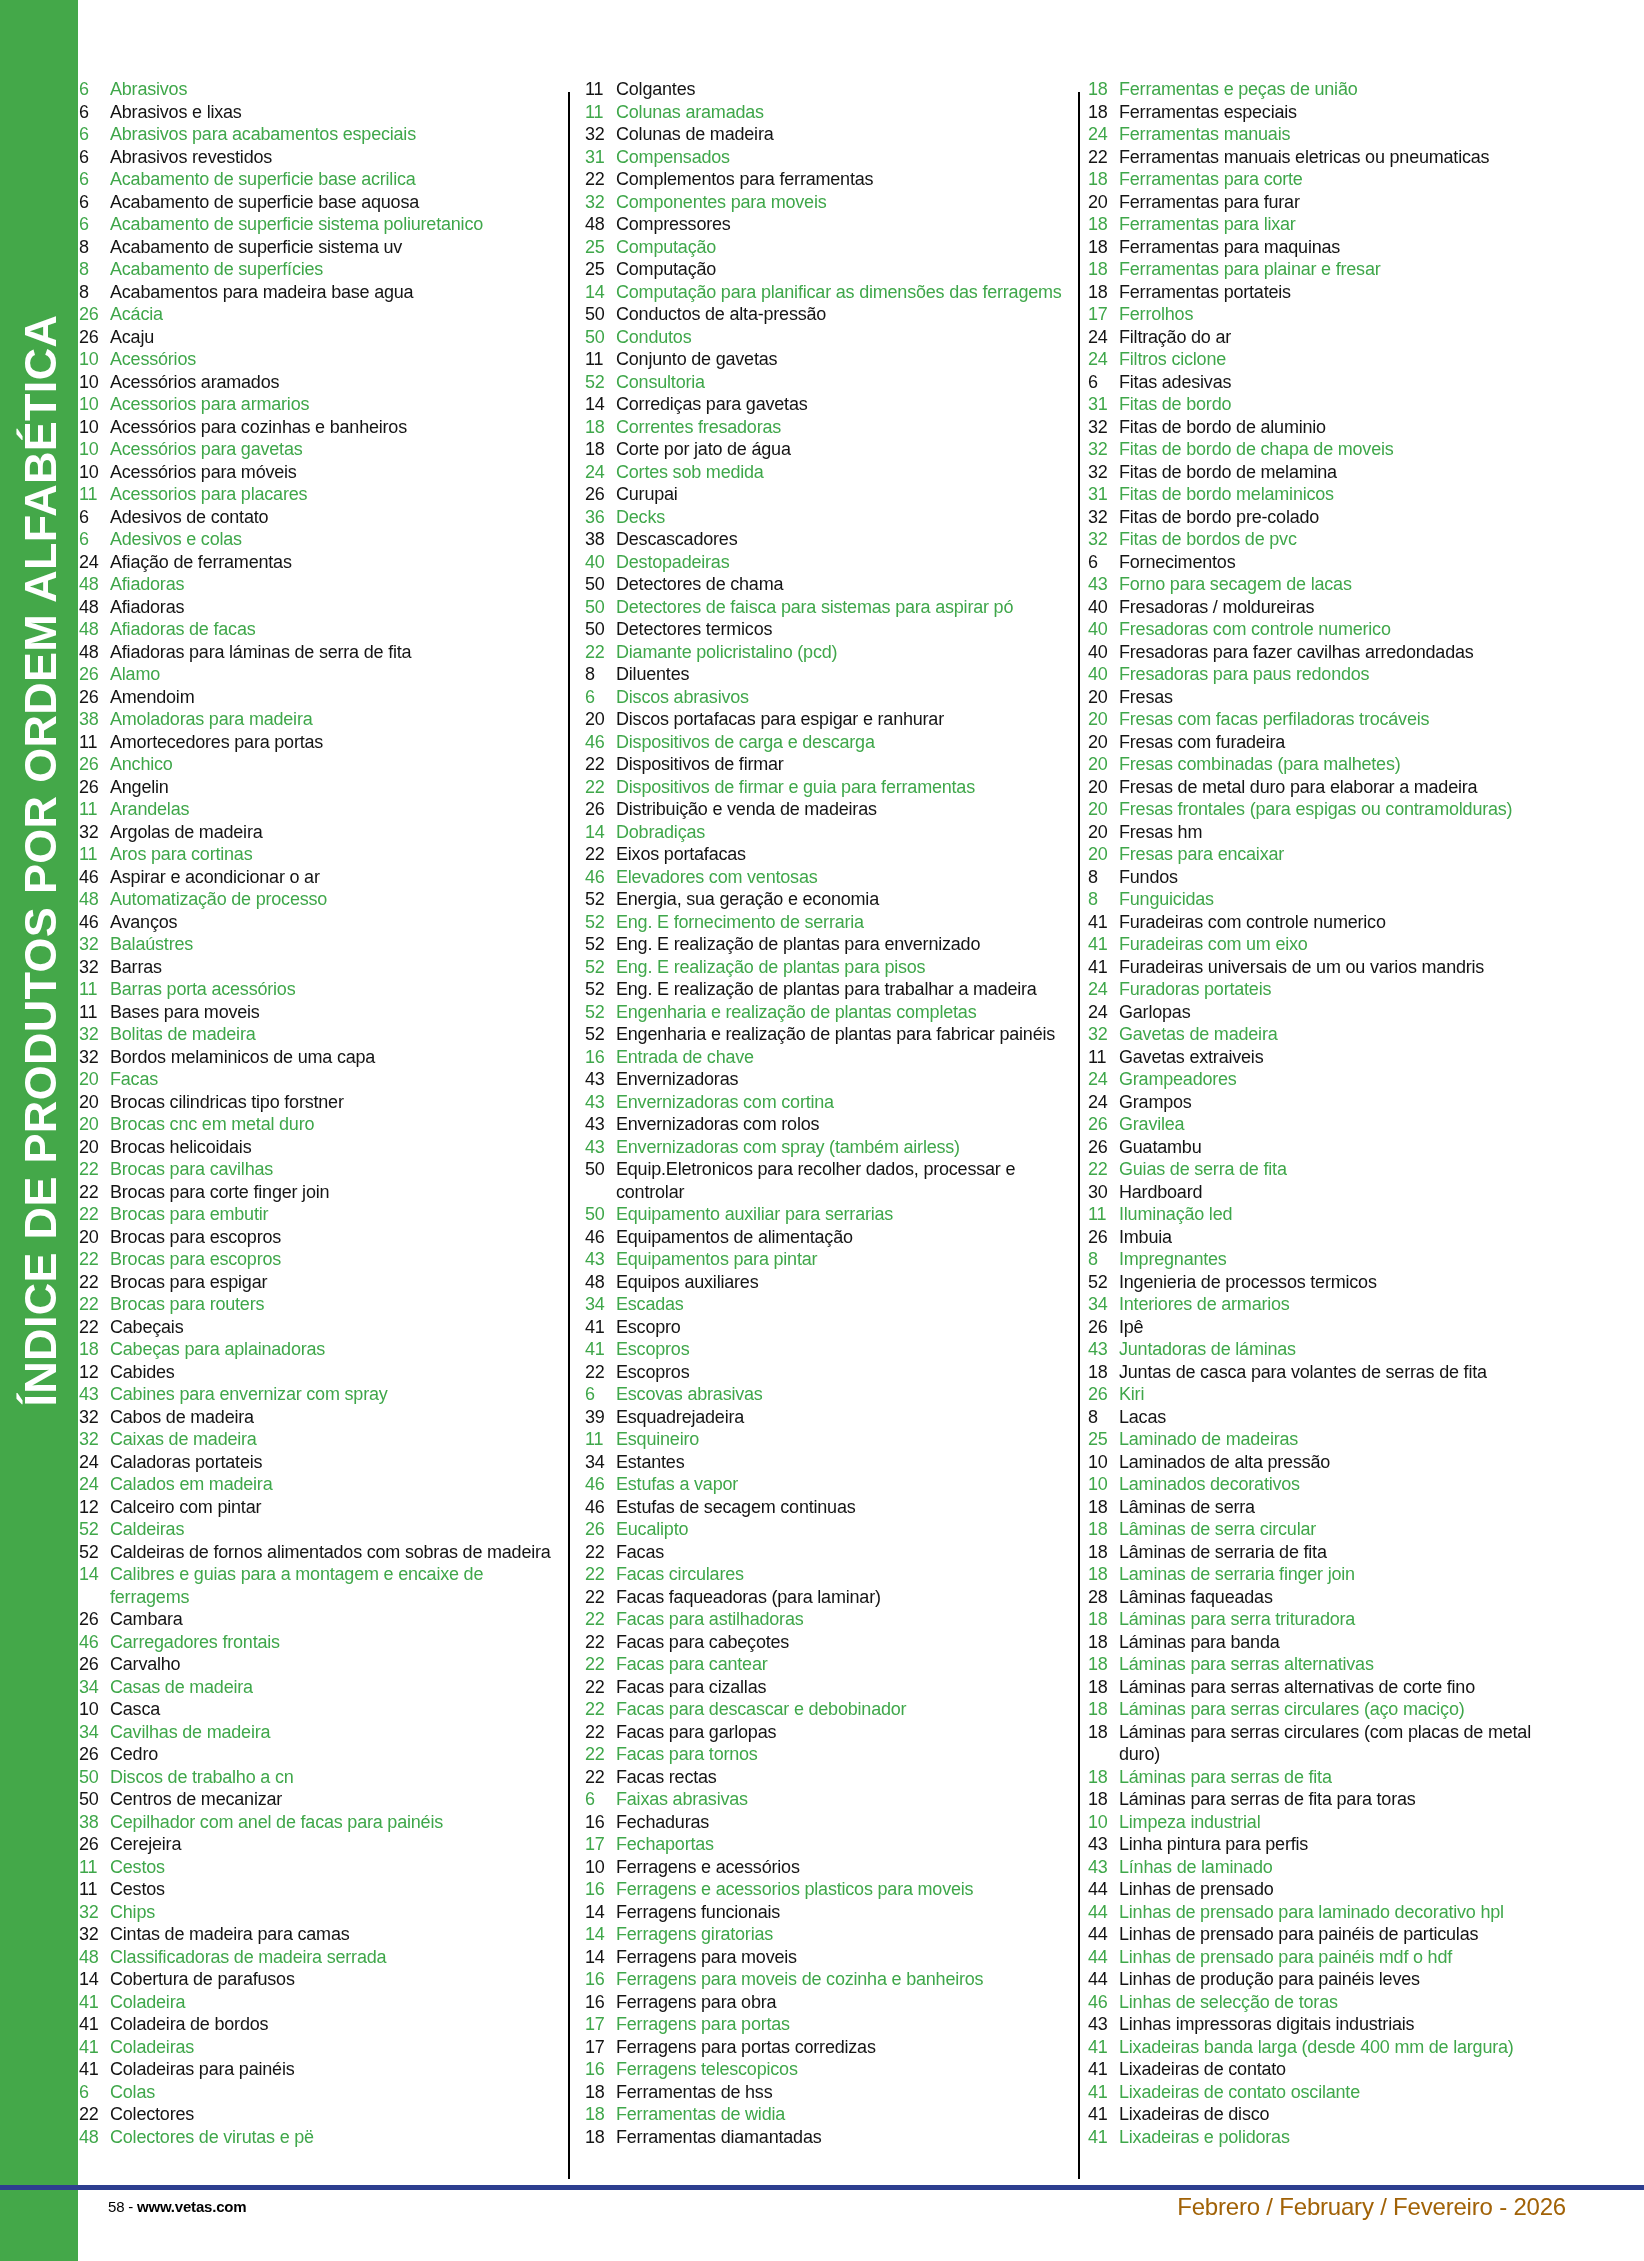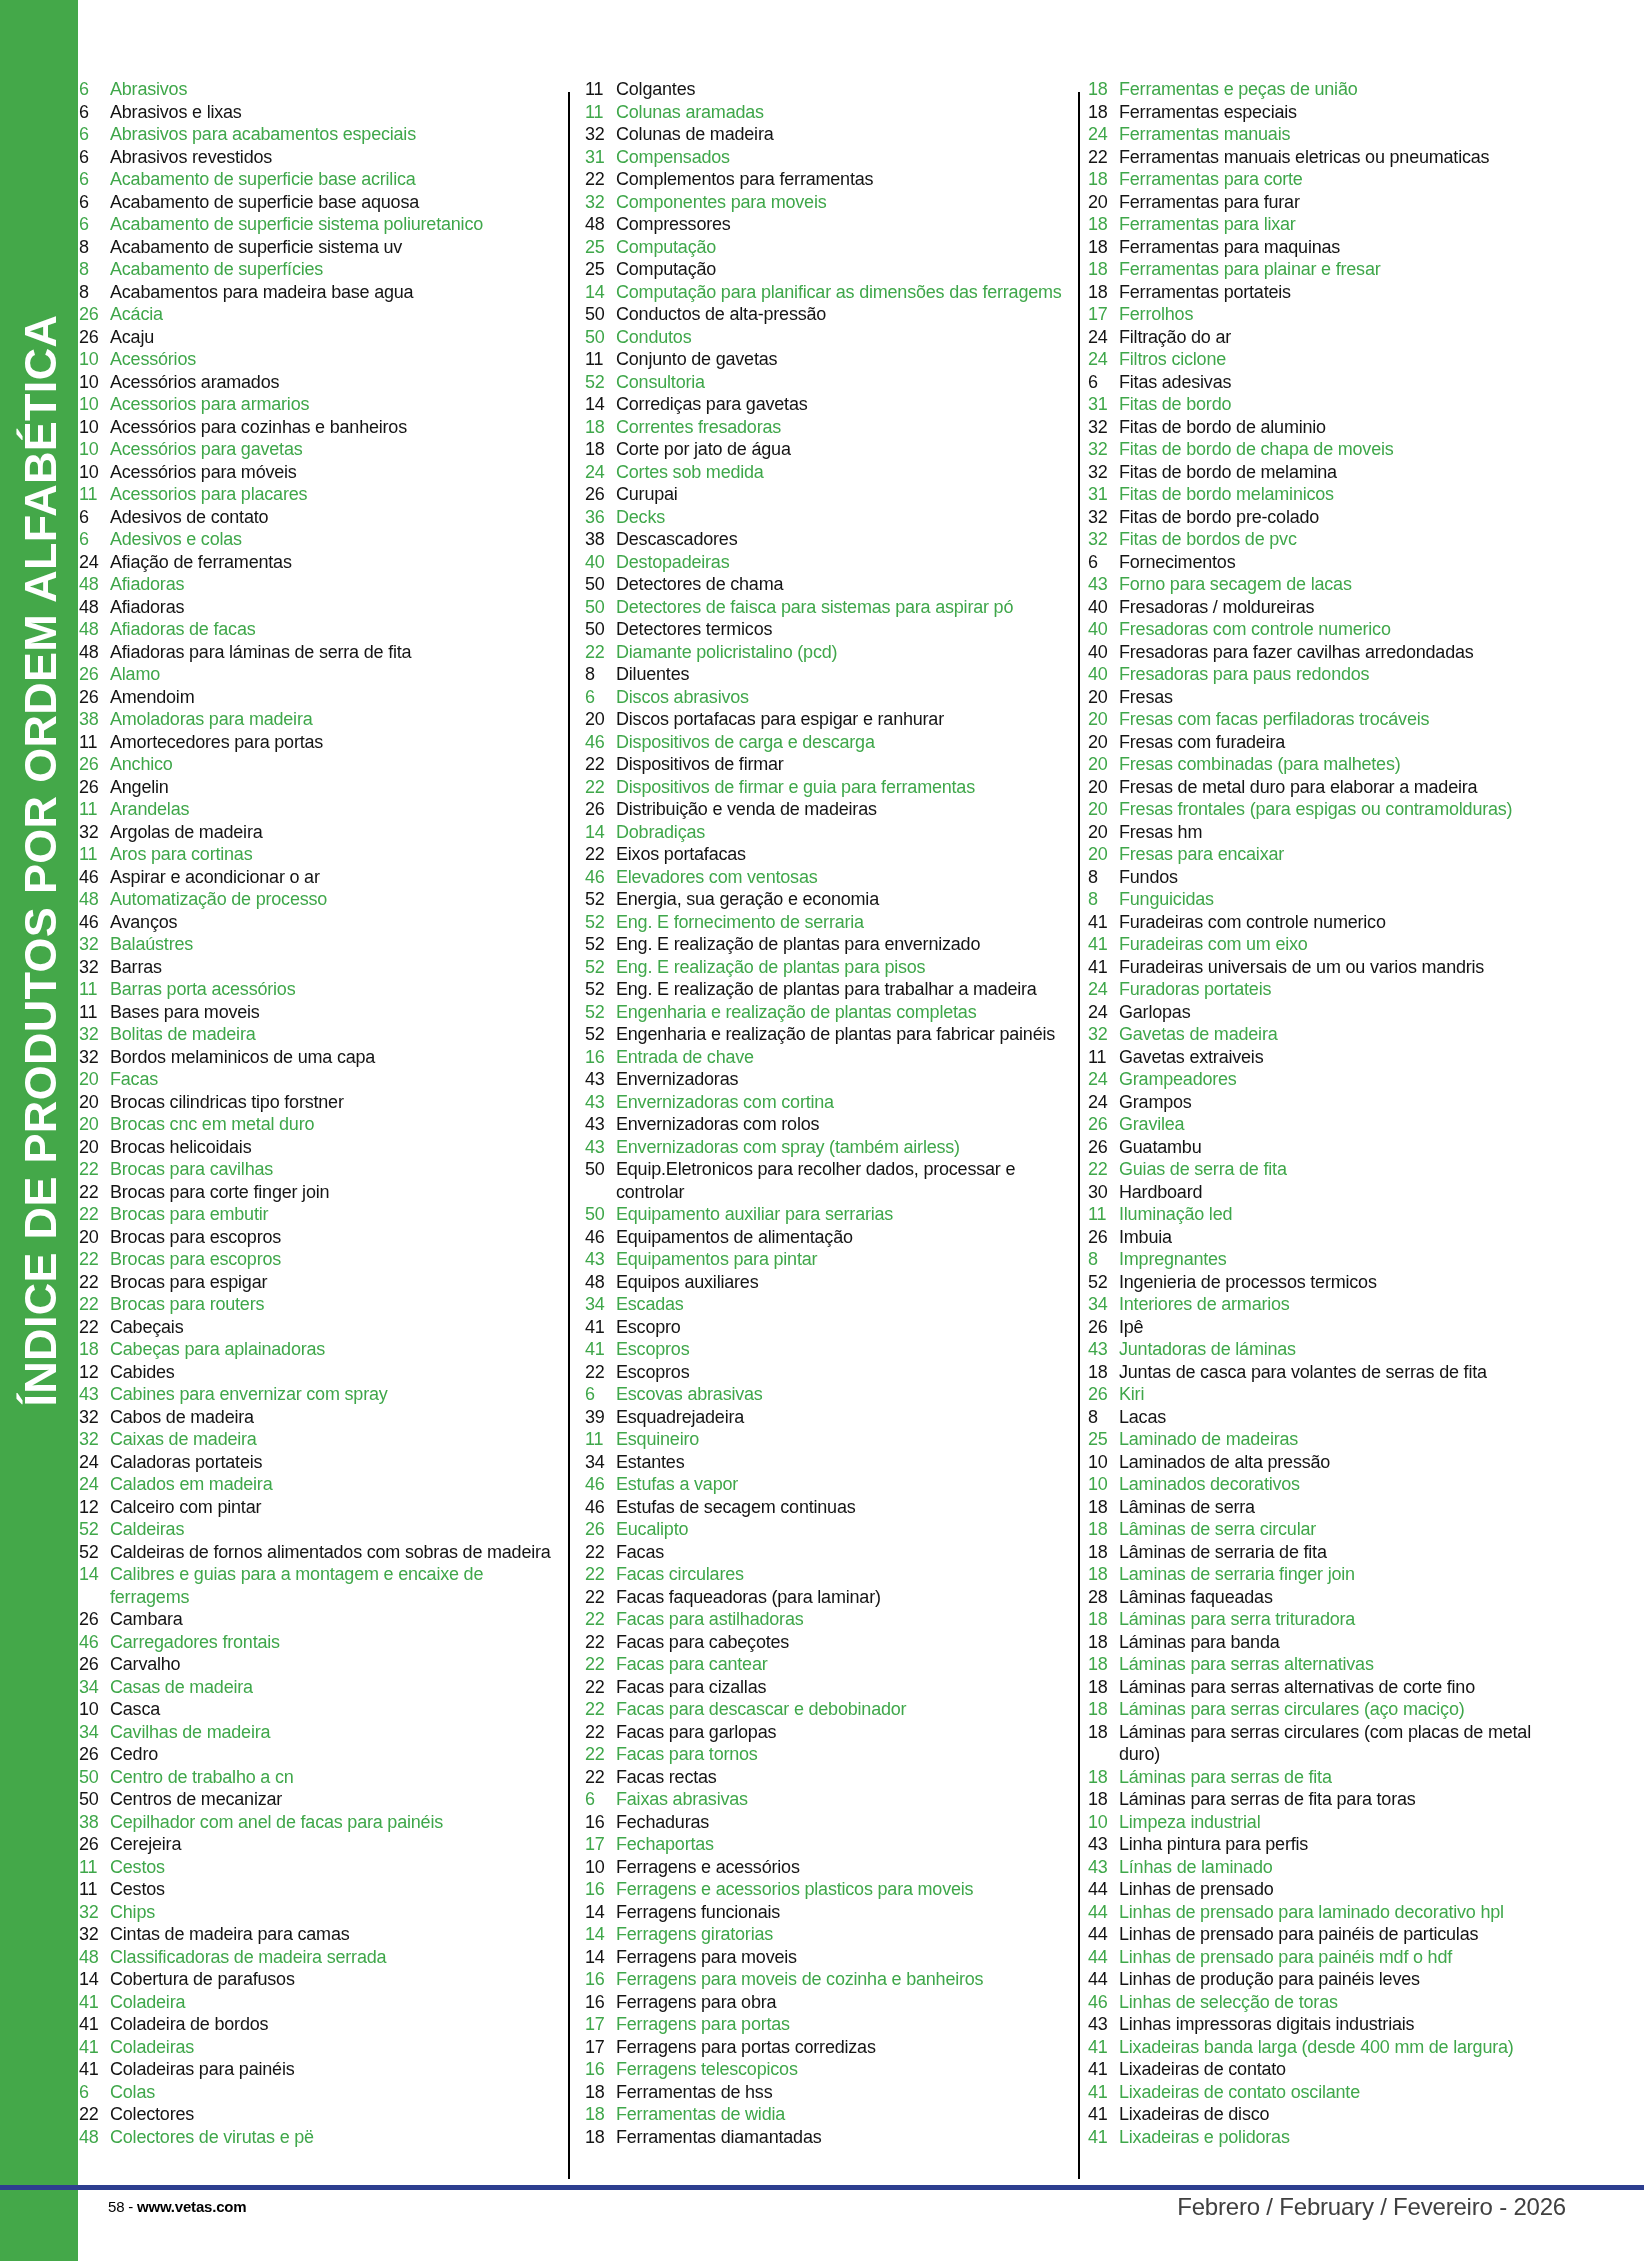--- a/index.html
+++ b/index.html
@@ -50,21 +50,21 @@
     position:absolute;left:0;top:2185px;width:1644px;height:4.9px;
     background:var(--blue);
   }
   .footer-left{
     position:absolute;left:108px;top:2193px;font-size:15px;line-height:28px;
     color:#000000;letter-spacing:-0.2px;
   }
   .footer-left b{font-weight:bold;}
   .footer-right{
     position:absolute;right:78px;top:2193px;font-size:24px;line-height:28px;
-    color:#404040;letter-spacing:-0.2px;text-align:center;
+    color:#a16207;letter-spacing:-0.2px;text-align:center;
   }
 </style>
 </head>
 <body>
 
 <div class="side-band"></div>
 <div class="side-title">ÍNDICE DE PRODUTOS POR ORDEM ALFABÉTICA</div>
 
 <div class="col col1">
     <div class="row">
@@ -359,21 +359,21 @@
     <div class="row">
       <span class="num green">34</span>
       <span class="lbl green">Cavilhas de madeira</span>
     </div>
     <div class="row">
       <span class="num">26</span>
       <span class="lbl">Cedro</span>
     </div>
     <div class="row">
       <span class="num green">50</span>
-      <span class="lbl green">Centro de trabalho a cn</span>
+      <span class="lbl green">Discos de trabalho a cn</span>
     </div>
     <div class="row">
       <span class="num">50</span>
       <span class="lbl">Centros de mecanizar</span>
     </div>
     <div class="row">
       <span class="num green">38</span>
       <span class="lbl green">Cepilhador com anel de facas para painéis</span>
     </div>
     <div class="row">

